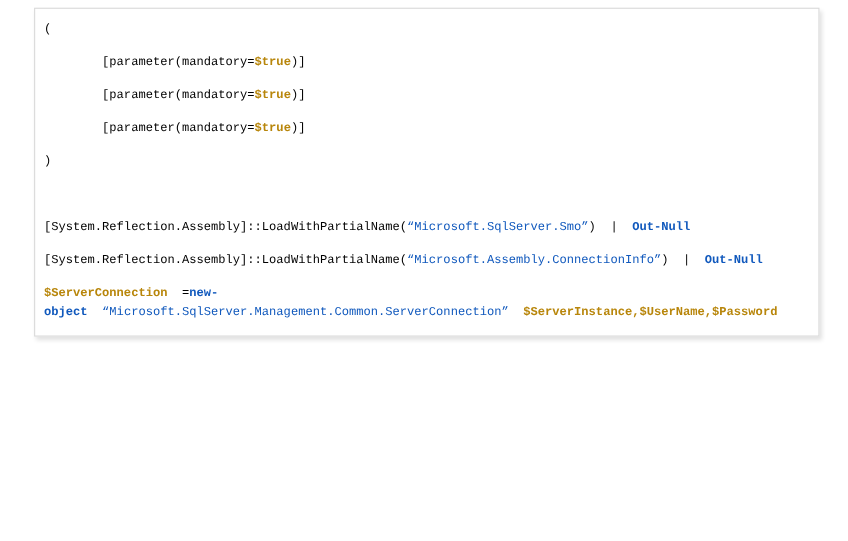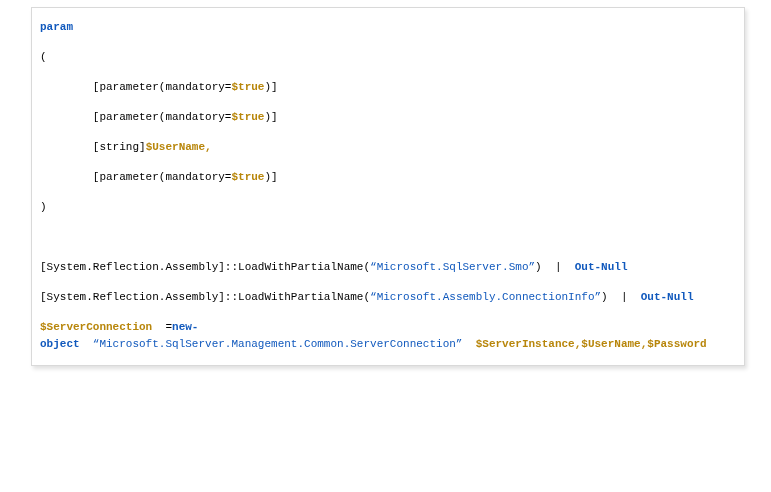--- a/index.html
+++ b/index.html
@@ -47,25 +47,23 @@
   .tok-string{color:var(--c-str);}
   .tok-variable{color:var(--c-var);font-weight:bold;}
   .tok-plain{color:var(--c-plain);}
 </style>
 </head>
 <body>
 
 <div class="page">
   <div class="content">
     <div class="code-box">
-        <div class="para"><div class="line"><span class="tok-keyword">param</span></div></div>
         <div class="para"><div class="line"><span class="tok-plain">(</span></div></div>
         <div class="para"><div class="line"><span class="tok-plain">        [parameter(mandatory=</span><span class="tok-variable">$true</span><span class="tok-plain">)]</span></div></div>
         <div class="para"><div class="line"><span class="tok-plain">        [parameter(mandatory=</span><span class="tok-variable">$true</span><span class="tok-plain">)]</span></div></div>
-        <div class="para"><div class="line"><span class="tok-plain">        [string]</span><span class="tok-variable">$UserName,</span></div></div>
         <div class="para"><div class="line"><span class="tok-plain">        [parameter(mandatory=</span><span class="tok-variable">$true</span><span class="tok-plain">)]</span></div></div>
         <div class="para"><div class="line"><span class="tok-plain">)</span></div></div>
         <div class="para"><div class="line">&nbsp;</div></div>
         <div class="para"><div class="line"><span class="tok-plain">[System.Reflection.Assembly]::LoadWithPartialName(</span><span class="tok-string">“Microsoft.SqlServer.Smo”</span><span class="tok-plain">)  |  </span><span class="tok-keyword">Out-Null</span></div></div>
         <div class="para"><div class="line"><span class="tok-plain">[System.Reflection.Assembly]::LoadWithPartialName(</span><span class="tok-string">“Microsoft.Assembly.ConnectionInfo”</span><span class="tok-plain">)  |  </span><span class="tok-keyword">Out-Null</span></div></div>
         <div class="para multi"><div class="line"><span class="tok-variable">$ServerConnection</span><span class="tok-plain">  =</span><span class="tok-keyword">new-</span></div><div class="line"><span class="tok-keyword">object</span><span class="tok-plain">  </span><span class="tok-string">“Microsoft.SqlServer.Management.Common.ServerConnection”</span><span class="tok-plain">  </span><span class="tok-variable">$ServerInstance,$UserName,$Password</span></div></div>
       </div>
   </div>
 </div>
 

